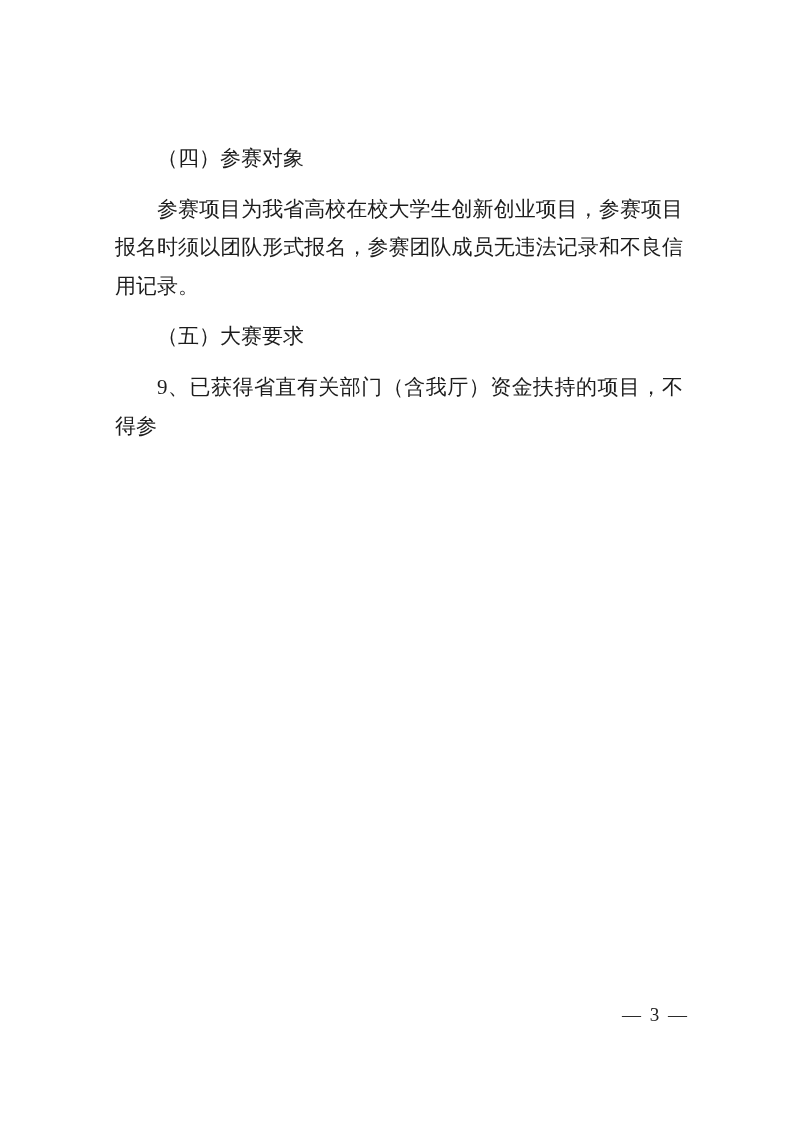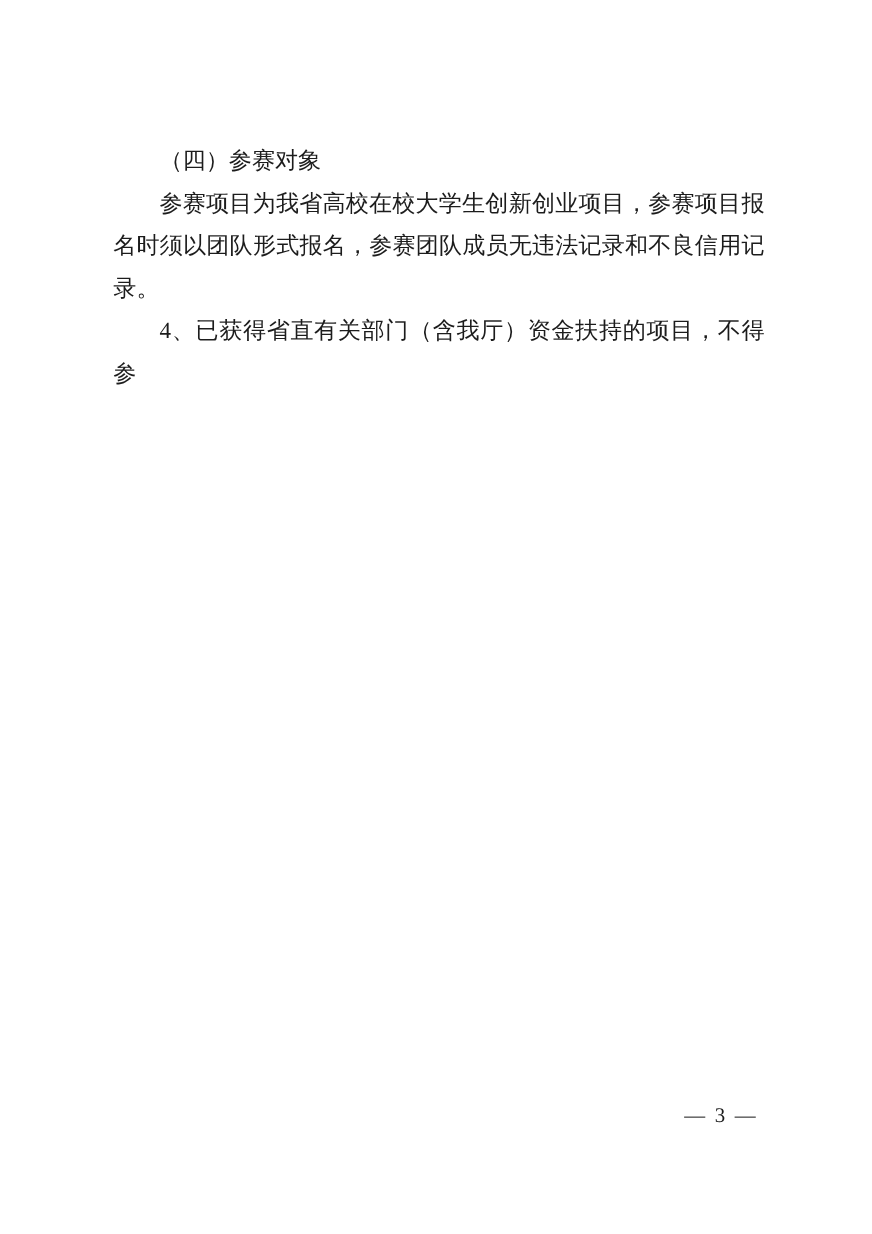--- a/index.html
+++ b/index.html
@@ -21,21 +21,21 @@
     left: 103px;
     top: 127px;
     width: 592px;
     font-size: 21px;
     line-height: 38.6px;
     text-align: justify;
     text-justify: inter-ideograph;
     letter-spacing: 0;
   }
   .content p {
-    margin: 0;
+    margin: 12px;
     padding: 0;
     text-indent: 2em;
     font-weight: 400;
   }
   .content p.heading {
     font-weight: 400;
   }
   .page-number {
     position: absolute;
     top: 1002px;
@@ -47,16 +47,17 @@
     white-space: nowrap;
   }
 </style>
 </head>
 <body>
 
 <div class="page">
   <div class="content">
     <p class="heading">（四）参赛对象</p>
     <p class="para">参赛项目为我省高校在校大学生创新创业项目，参赛项目报名时须以团队形式报名，参赛团队成员无违法记录和不良信用记录。</p>
-    <p class="para">4、已获得省直有关部门（含我厅）资金扶持的项目，不得参</p>
+    <p class="heading">（五）大赛要求</p>
+    <p class="para">9、已获得省直有关部门（含我厅）资金扶持的项目，不得参</p>
   </div>
   <div class="page-number">— 3 —</div>
 </div>
 
 </body></html>

